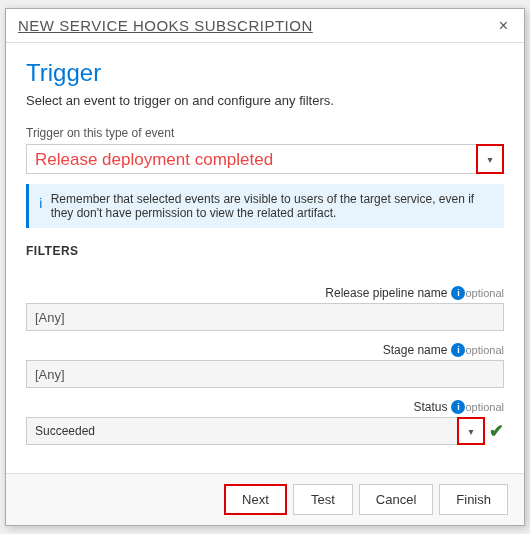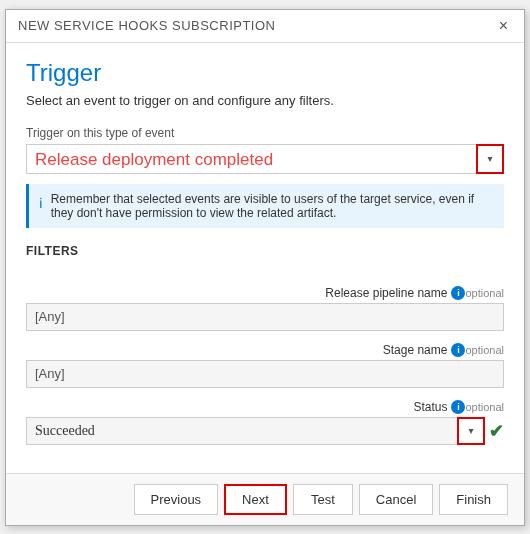--- a/index.html
+++ b/index.html
@@ -22,24 +22,25 @@
     }
     .dialog-header {
       background: #fff;
       border-bottom: 1px solid #ddd;
       padding: 8px 12px;
       display: flex;
       justify-content: space-between;
       align-items: center;
     }
     .dialog-header-title {
-      font-size: 13px;
+      font-size: 15px;
       color: #555;
       text-transform: uppercase;
       letter-spacing: 0.5px;
+      text-decoration: underline;
     }
     .close-btn {
       background: none;
       border: none;
       cursor: pointer;
       font-size: 16px;
       color: #555;
       line-height: 1;
       padding: 0 4px;
     }
@@ -163,27 +164,26 @@
       height: 28px;
     }
     .status-select-wrapper {
       position: relative;
     }
     .status-select {
       width: 100%;
       padding: 5px 30px 5px 8px;
       border: 1px solid #ccc;
       background: #f5f5f5;
-      font-size: 14px;
+      font-size: 12px;
       color: #333;
       appearance: none;
       -webkit-appearance: none;
       cursor: pointer;
       height: 28px;
-      font-family: Liberation Serif, serif;
     }
     .status-dropdown-btn {
       position: absolute;
       right: 0;
       top: 0;
       width: 28px;
       height: 28px;
       background: #fff;
       border: 2px solid #d00;
       display: flex;
@@ -286,19 +286,18 @@
             <span class="chevron">▾</span>
           </div>
         </div>
         <span style="color:#2e7d32; font-size:18px; font-weight:bold; margin-left:4px;">✔</span>
       </div>
     </div>
 
   </div>
 
   <div class="dialog-footer">
-    <button class="footer-btn">Previous</button>
     <button class="footer-btn footer-btn-next">Next</button>
     <button class="footer-btn">Test</button>
     <button class="footer-btn">Cancel</button>
     <button class="footer-btn">Finish</button>
   </div>
 </div>
 
 </body></html>

